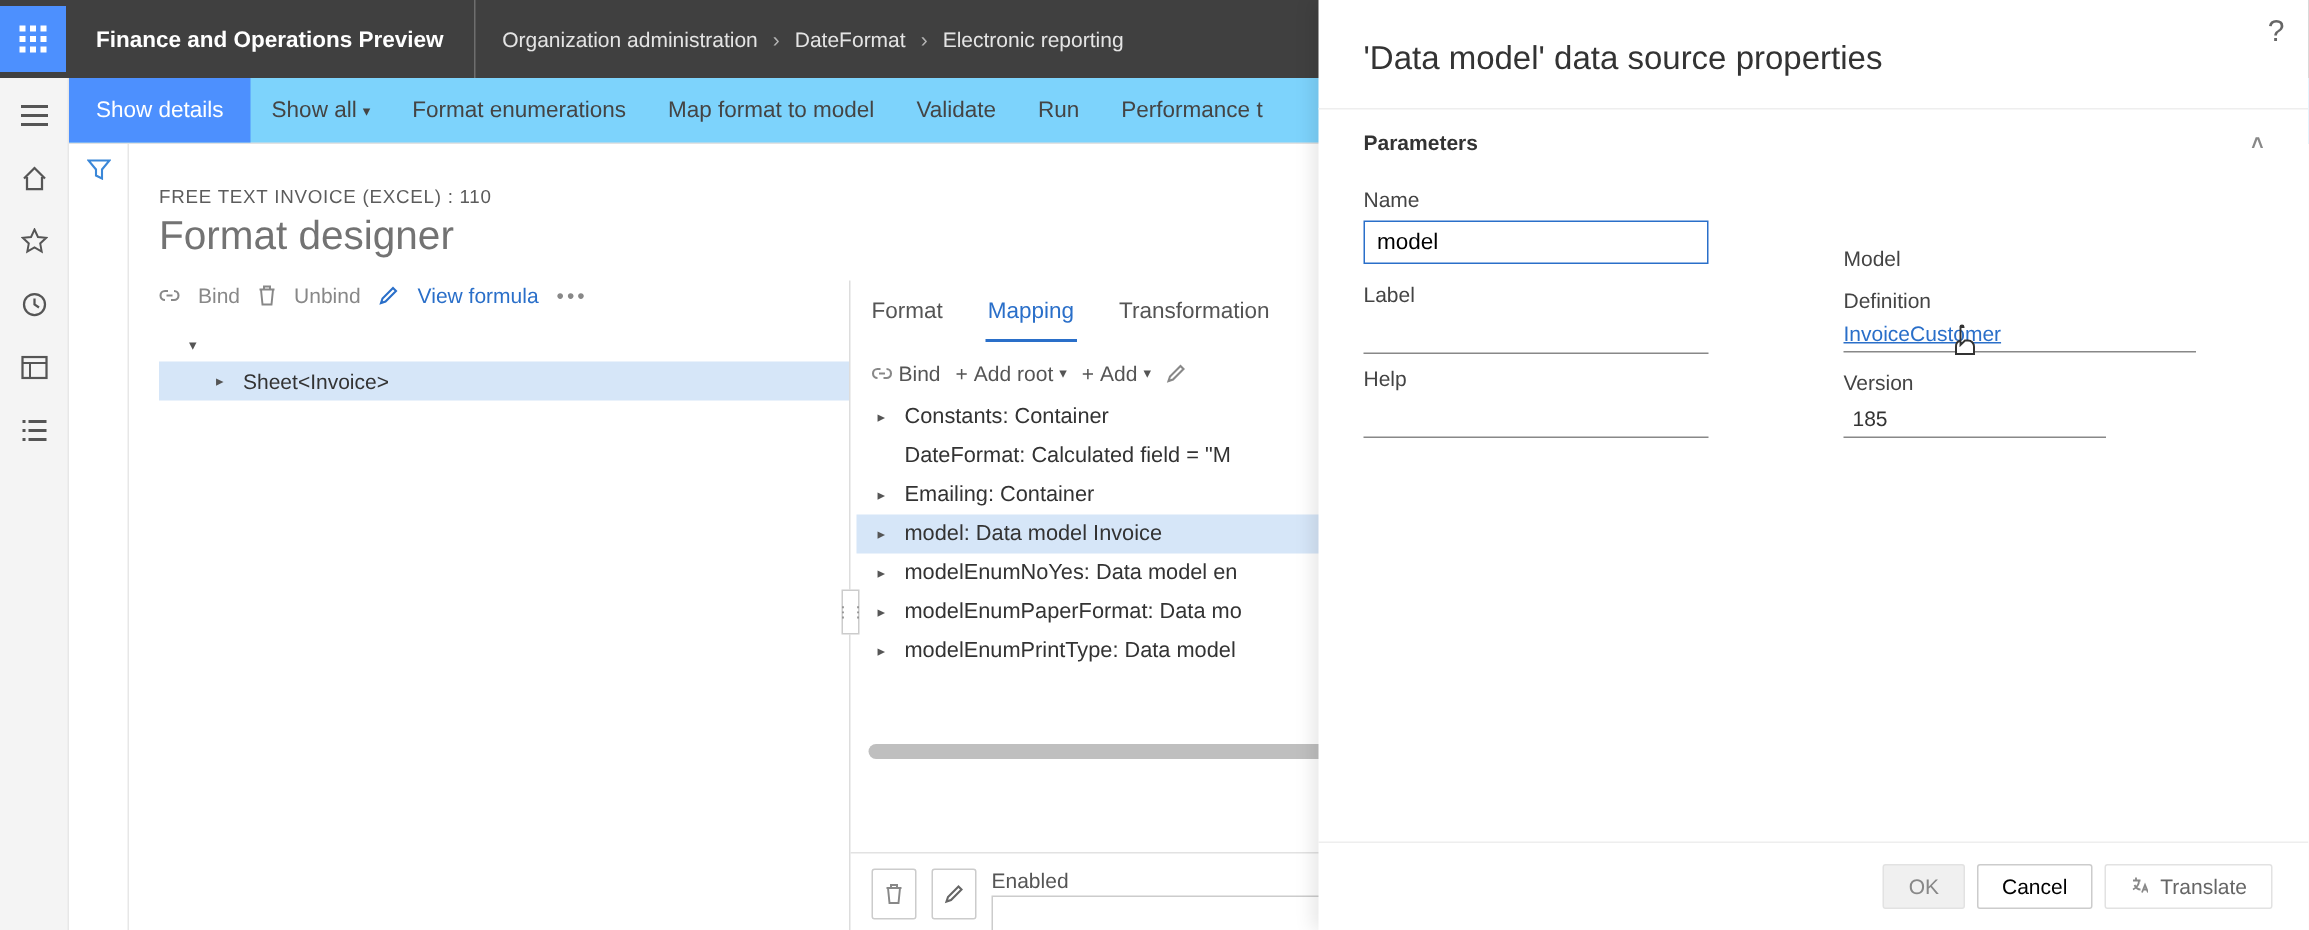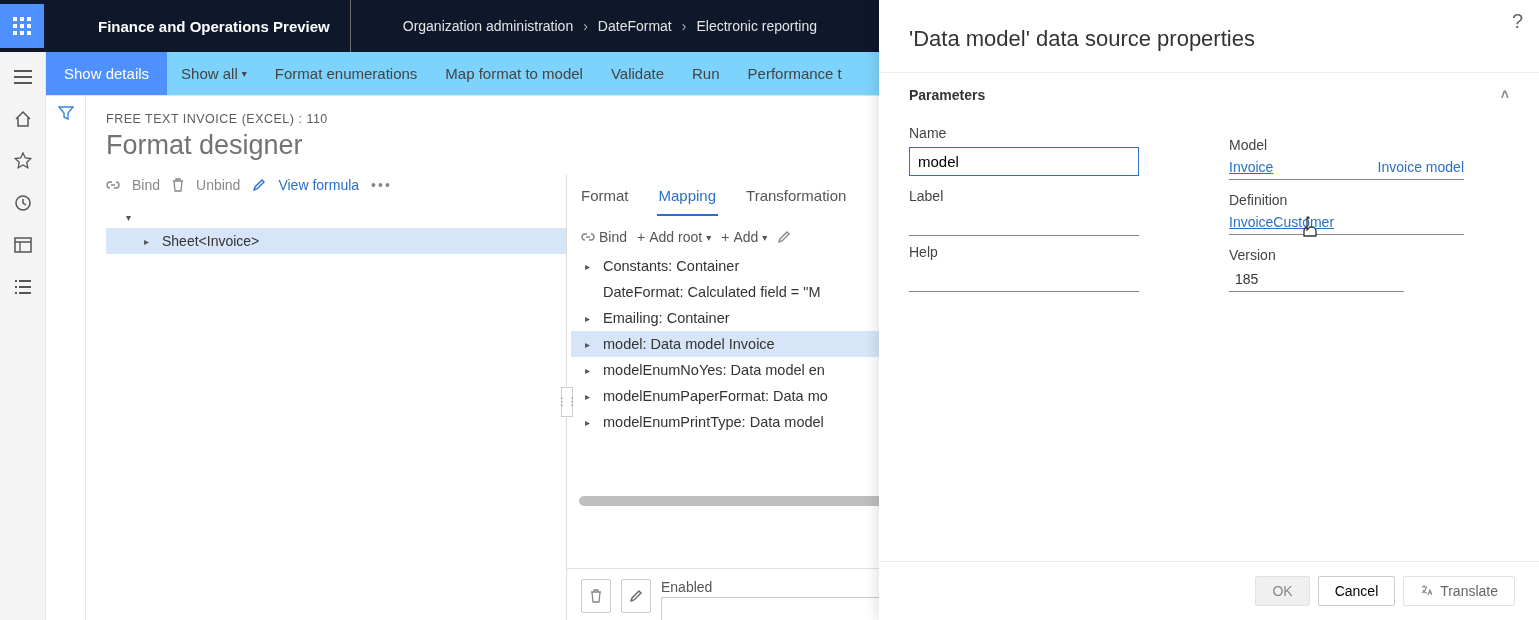--- a/index.html
+++ b/index.html
@@ -1,20 +1,20 @@
 <!DOCTYPE html>
 <html><head>
 <meta charset="utf-8">
 <style>
   * { box-sizing: border-box; margin: 0; padding: 0; }
   html, body { height: 100%; font-family: "Segoe UI", Arial, sans-serif; font-size: 14px; background: #fff; color: #333; overflow: hidden; }
   .page { width: 1539px; height: 620px; position: relative; }
 
   
-  .top-bar { height: 52px; background: #0f172a; color: #fff; display: flex; align-items: center; gap: 34px; }
+  .top-bar { height: 52px; background: #404040; color: #fff; display: flex; align-items: center; }
   .waffle { width: 44px; height: 44px; background: #4d90fe; display: flex; align-items: center; justify-content: center; }
   .waffle-grid { width: 18px; height: 18px; display: grid; grid-template-columns: repeat(3,4px); grid-template-rows: repeat(3,4px); gap: 3px; }
   .waffle-grid span { background: #fff; width: 4px; height: 4px; }
   .app-title { padding: 0 20px; font-size: 15px; font-weight: 600; border-right: 1px solid #6e6e6e; height: 100%; display: flex; align-items: center; }
   .breadcrumbs { display: flex; align-items: center; padding: 0 18px; gap: 10px; color: #e4e4e4; font-size: 14px; height: 100%; }
   .breadcrumbs .sep { color: #b5b5b5; }
   .left-rail { width: 46px; background: #f4f4f4; border-right: 1px solid #e7e7e7; display: flex; flex-direction: column; align-items: center; padding-top: 10px; gap: 12px; }
   .left-rail .rail-btn { width: 30px; height: 30px; display: flex; align-items: center; justify-content: center; color: #555; cursor: pointer; }
 
   .action-bar { height: 44px; background: #7dd3fc; border-bottom: 1px solid #e2e2e2; display: flex; align-items: stretch; }
@@ -24,21 +24,21 @@
 
   
   .body { display: flex; height: calc(620px - 44px); }
   .main-area { flex: 1; display: flex; flex-direction: column; position: relative; }
 
   .filter-strip { width: 40px; border-right: 1px solid #e7e7e7; display: flex; justify-content: center; padding-top: 10px; color: #3a87d8; }
 
   .content-row { display: flex; flex: 1; min-height: 0; }
   .main-content { flex: 1; padding: 16px 20px 0 20px; display: flex; flex-direction: column; min-width:0;}
 
-  .page-meta { color: #5c5c5c; font-size: 12.5px; letter-spacing: 0.5px; margin-bottom: 4px; }
+  .page-meta { color: #5c5c5c; font-size: 12.5px; letter-spacing: 0.5px; margin-bottom: 4px; margin-top: 12px; }
   .page-h1 { font-size: 27px; font-weight: 400; color: #737373; margin-bottom: 14px; }
 
   .designer-cols { display: flex; flex: 1; min-height: 0; }
   .col-left { width: 460px; min-width: 200px; }
   .col-mid { border-left: 1px solid #ddd; flex:1; min-width:0; position: relative; }
   .split-handle { position:absolute; left:-6px; top:50%; transform:translateY(-50%); background:#fff; width:12px; height:30px; border:1px solid #ccc; display:flex; align-items:center; justify-content:center; color:#888; font-size:10px; }
 
   .toolbar-row { display:flex; align-items:center; gap:12px; padding:2px 0 6px 0; color:#444; font-size:14px; }
   .toolbar-row .ico { color:#888; }
   .link-blue { color:#2a6fc9; }
@@ -331,24 +331,20 @@
       <div class="sp-col">
         <div class="frm-label">Name</div>
         <input class="frm-input" value="model" style="">
         <div class="frm-label">Label</div>
         <input class="frm-line" style="">
         <div class="frm-label" style="margin-top:2px">Help</div>
         <input class="frm-line" style="">
       </div>
       <div class="sp-col">
         <div class="frm-label">Model</div>
-        <div class="model-field">
-          <span class="frm-link">Invoice</span>
-          <span class="frm-link" style="margin-left:auto;text-decoration:none">Invoice model</span>
-        </div>
         <div class="frm-label">Definition</div>
         <div style="border-bottom:1px solid #888;width:235px;padding-bottom:4px">
           <span class="frm-link">InvoiceCustomer</span>
         </div>
         <div class="frm-label">Version</div>
         <div style="border-bottom:1px solid #888;width:175px;padding:2px 6px 4px 6px">
           <span class="frm-static">185</span>
         </div>
       </div>
     </div>

